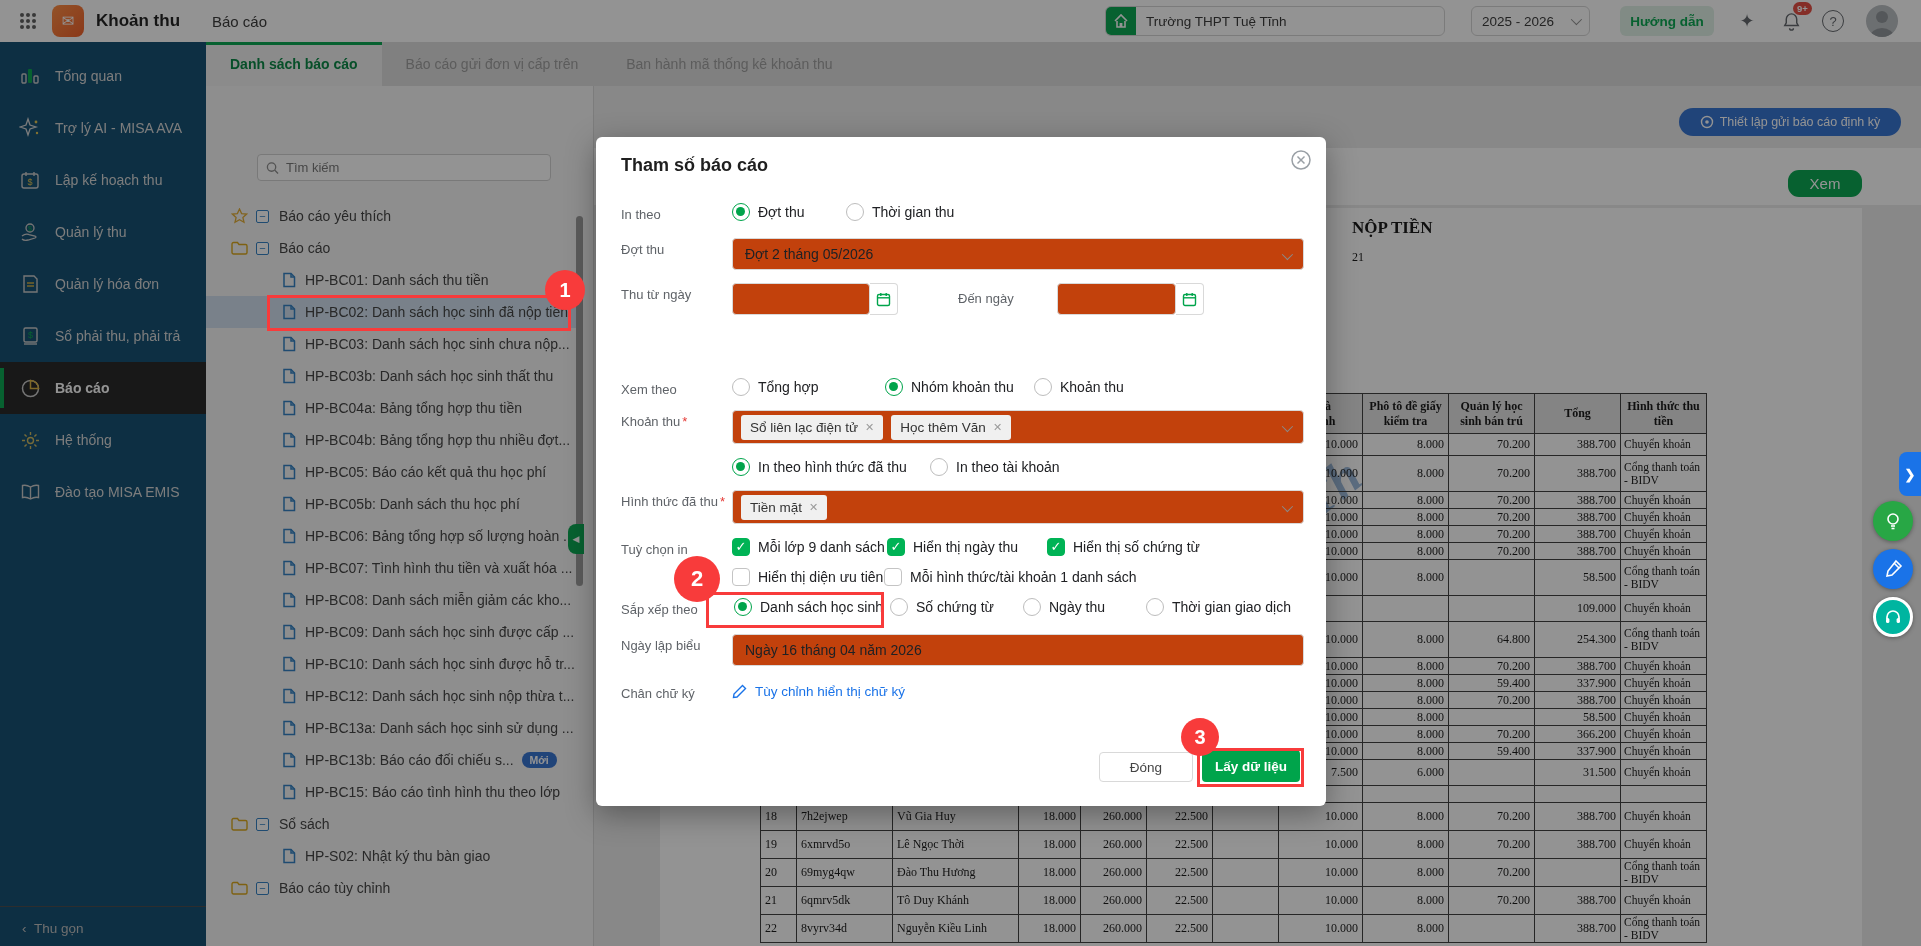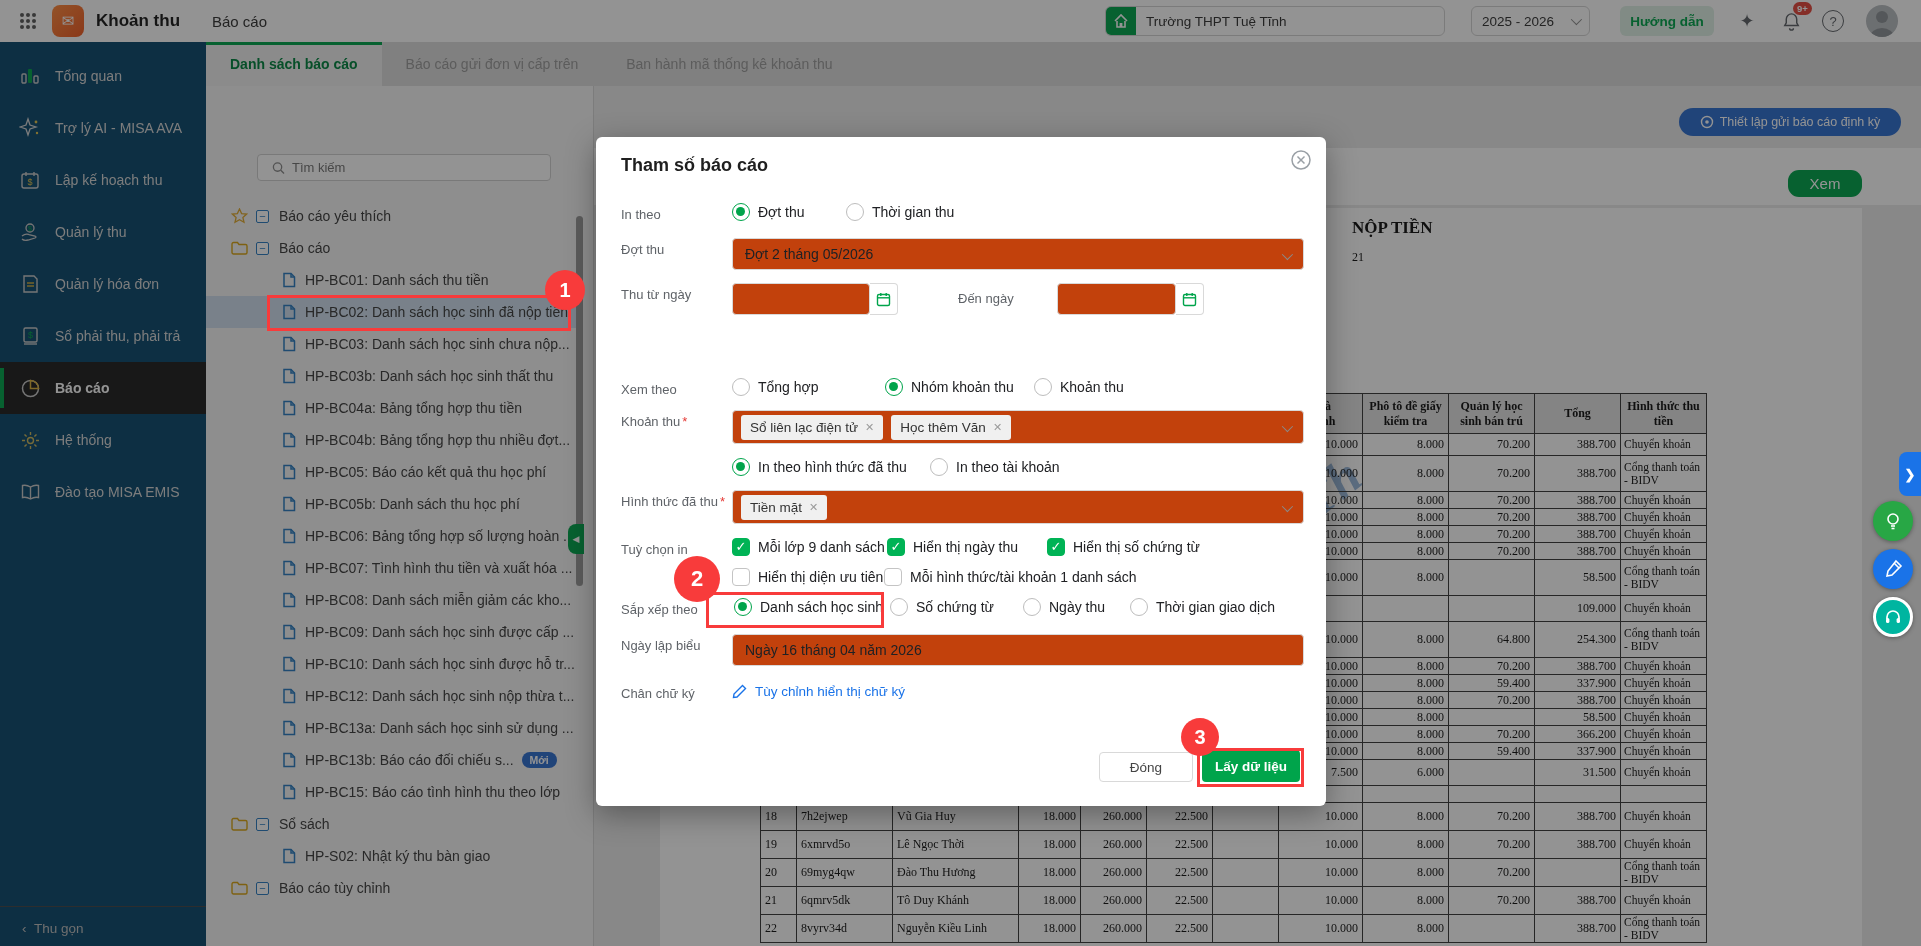--- a/index.html
+++ b/index.html
@@ -38,21 +38,21 @@
   #sidebar{position:absolute; left:0; top:42px; bottom:0; width:206px; background:#0c4a6e; z-index:1;}
   #sidebar-items{position:absolute; top:8px; left:0; right:0;}
   .side-item{height:52px; display:flex; align-items:center; padding-left:18px; color:#d6d6d6; font-size:14px; position:relative;}
   .side-item .sico{width:24px; height:24px; margin-right:13px; display:flex; align-items:center; justify-content:center;}
   .side-item.active{background:#202020; font-weight:bold; color:#fff;}
   .side-item.active::before{content:""; position:absolute; left:0; top:6px; bottom:6px; width:4px; background:var(--green);}
   #collapse{position:absolute; bottom:10px; left:0; right:0; border-top:1px solid #454545; padding:14px 0 0 22px; color:#bdbdbd; font-size:13.5px;}
 
   
   #treepanel{position:absolute; left:206px; top:86px; bottom:0; width:388px; background:#f6f6f6; border-right:1px solid #d6d6d6; z-index:1;}
-  #search-box{position:absolute; left:51px; top:68px; width:294px; height:27px; border:1px solid #cfcfcf; border-radius:4px; background:#fff; display:flex; align-items:center; padding:0 14px;}
+  #search-box{position:absolute; left:51px; top:68px; width:294px; height:27px; border:1px solid #cfcfcf; border-radius:4px; background:#fff; display:flex; align-items:center; padding:0 8px;}
   #search-box input{border:none; outline:none; font-size:13px; color:#333; width:100%; margin-left:7px; background:transparent;}
   #tree-list{position:absolute; top:114px; left:0; right:16px;}
   .trow{height:32px; display:flex; align-items:center; font-size:14px; color:#3c3c3c; white-space:nowrap;}
   .trow.group{padding-left:24px; font-size:14px;}
   .trow.file{padding-left:76px;}
   .trow.selected{background:#cfdfee;}
   .trow .gico{width:18px; margin-right:8px; display:flex; justify-content:center;}
   .trow .exp{width:13px; height:13px; border:1px solid var(--tree-blue); border-radius:2px; color:var(--tree-blue); font-size:11px; line-height:10px; text-align:center; margin-right:10px; background:#fff;}
   .trow .fico{margin-right:9px; display:flex;}
   .badge-moi{background:#2f6fd0; color:#fff; font-size:10.5px; border-radius:9px; padding:2px 8px; margin-left:8px; font-weight:bold;}
@@ -1020,21 +1020,21 @@
             <span>Danh sách học sinh</span>
           </label>
           <label class="opt" style="left: 158px;">
             <span class="radio"></span>
             <span>Số chứng từ</span>
           </label>
           <label class="opt" style="left: 291px;">
             <span class="radio"></span>
             <span>Ngày thu</span>
           </label>
-          <label class="opt" style="left: 398px; text-align: right;">
+          <label class="opt" style="left: 414px; text-align: right;">
             <span class="radio"></span>
             <span>Thời gian giao dịch</span>
           </label>
         </div>
     </div>
 
     <div class="mrow" style="top:497px;height:32px;">
       <span class="mlabel">Ngày lập biểu</span>
       <div class="mctl">
         <div class="minput">

